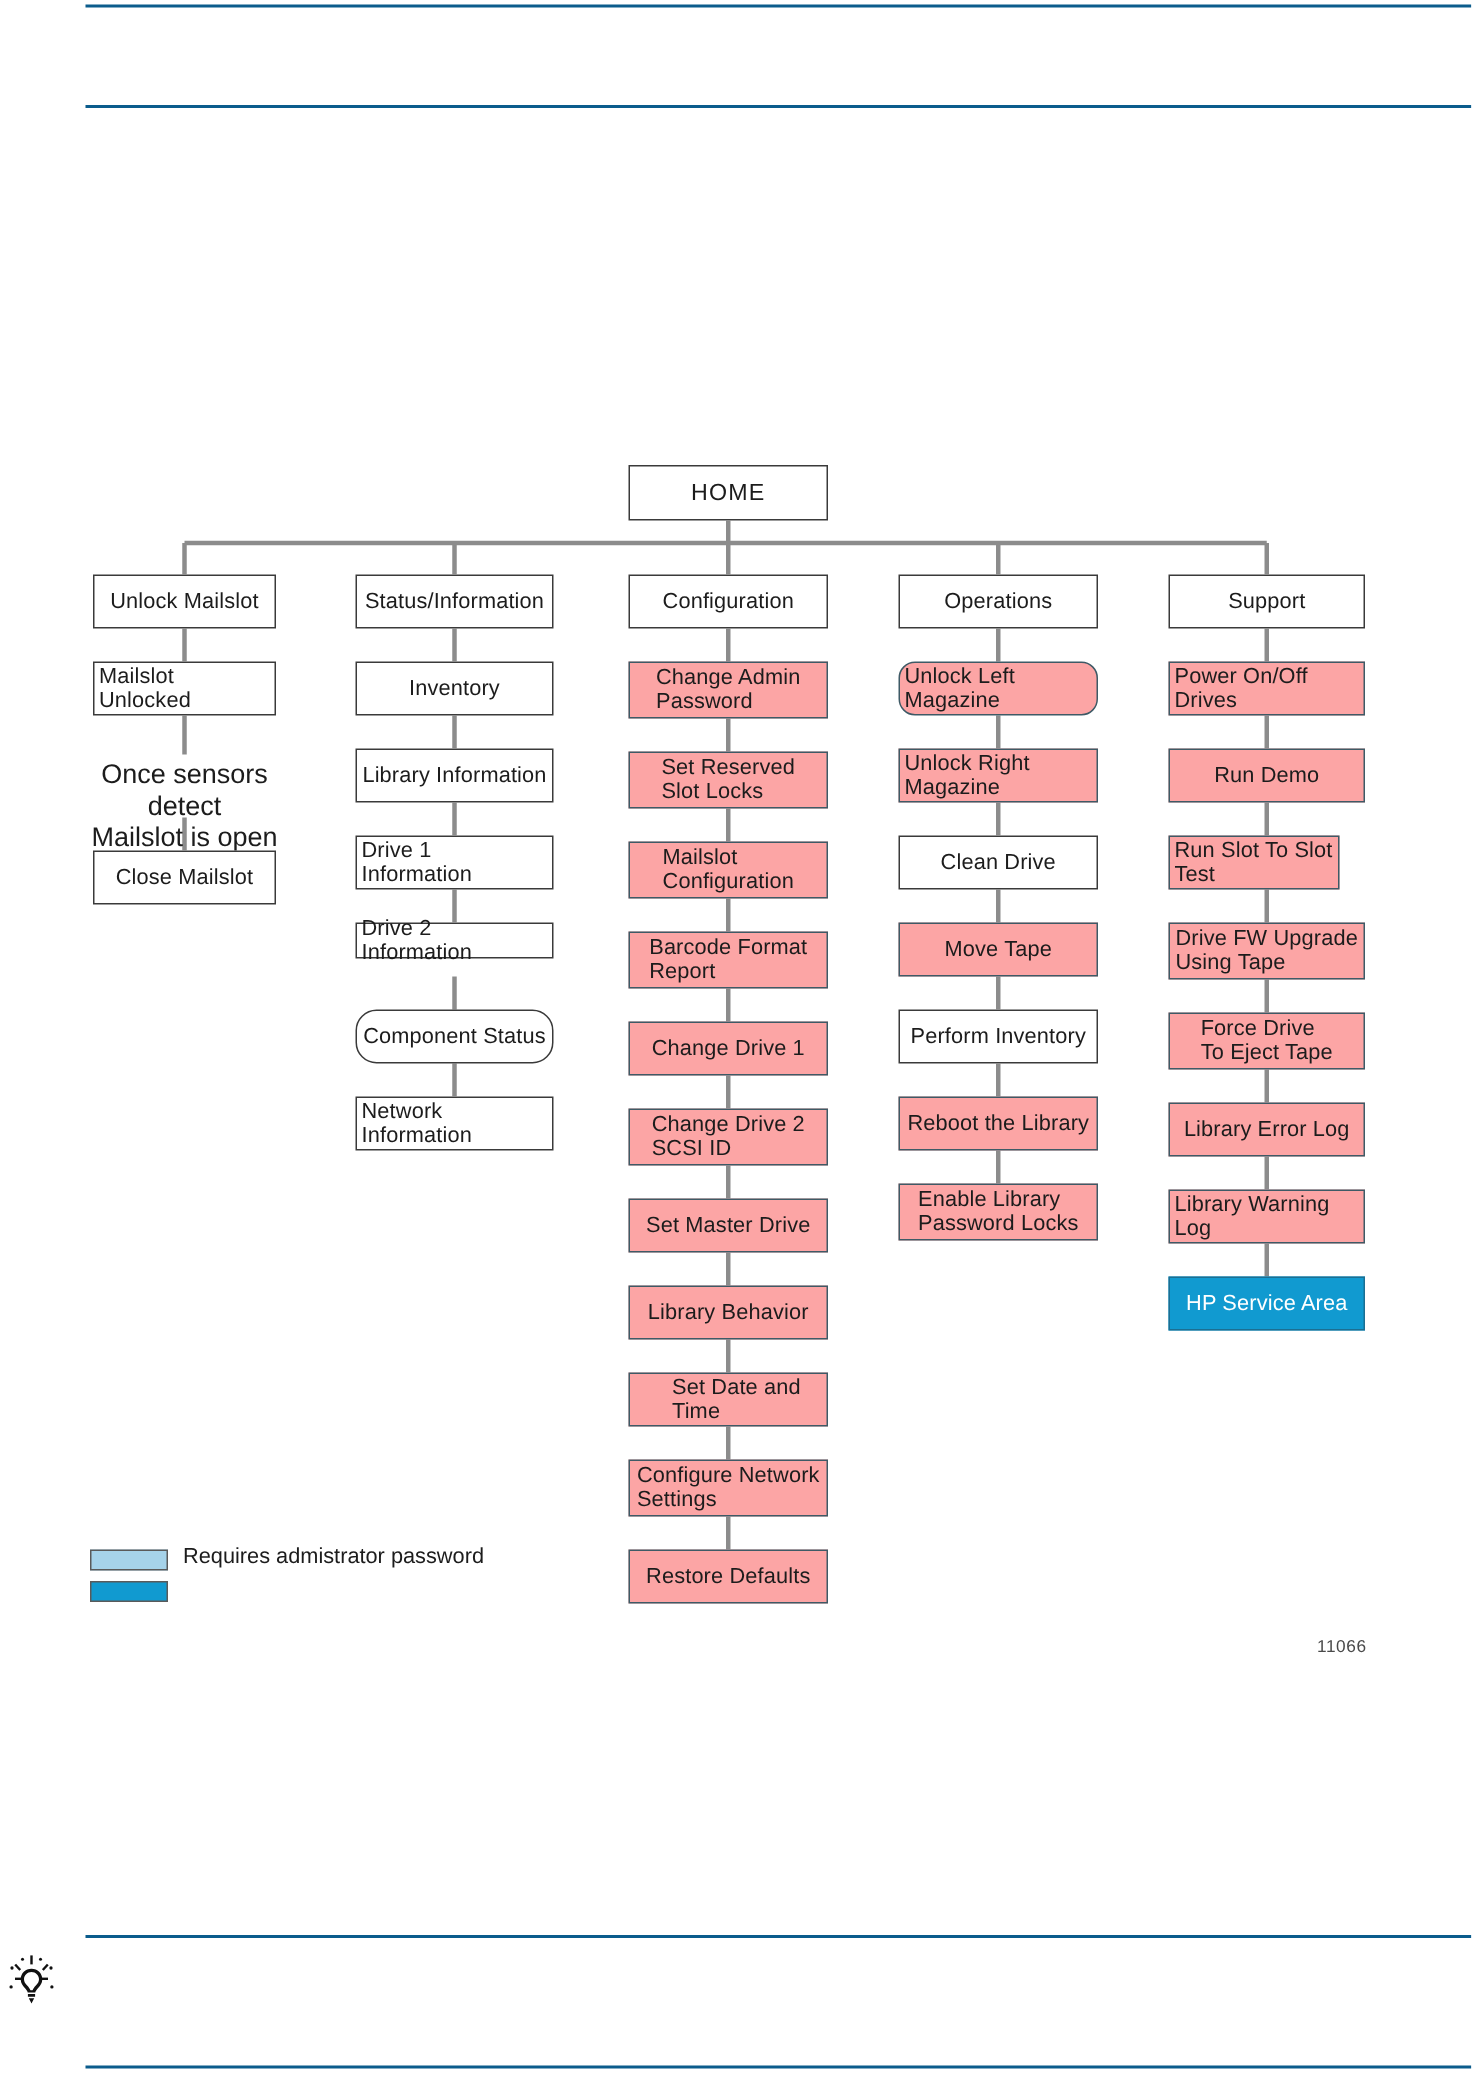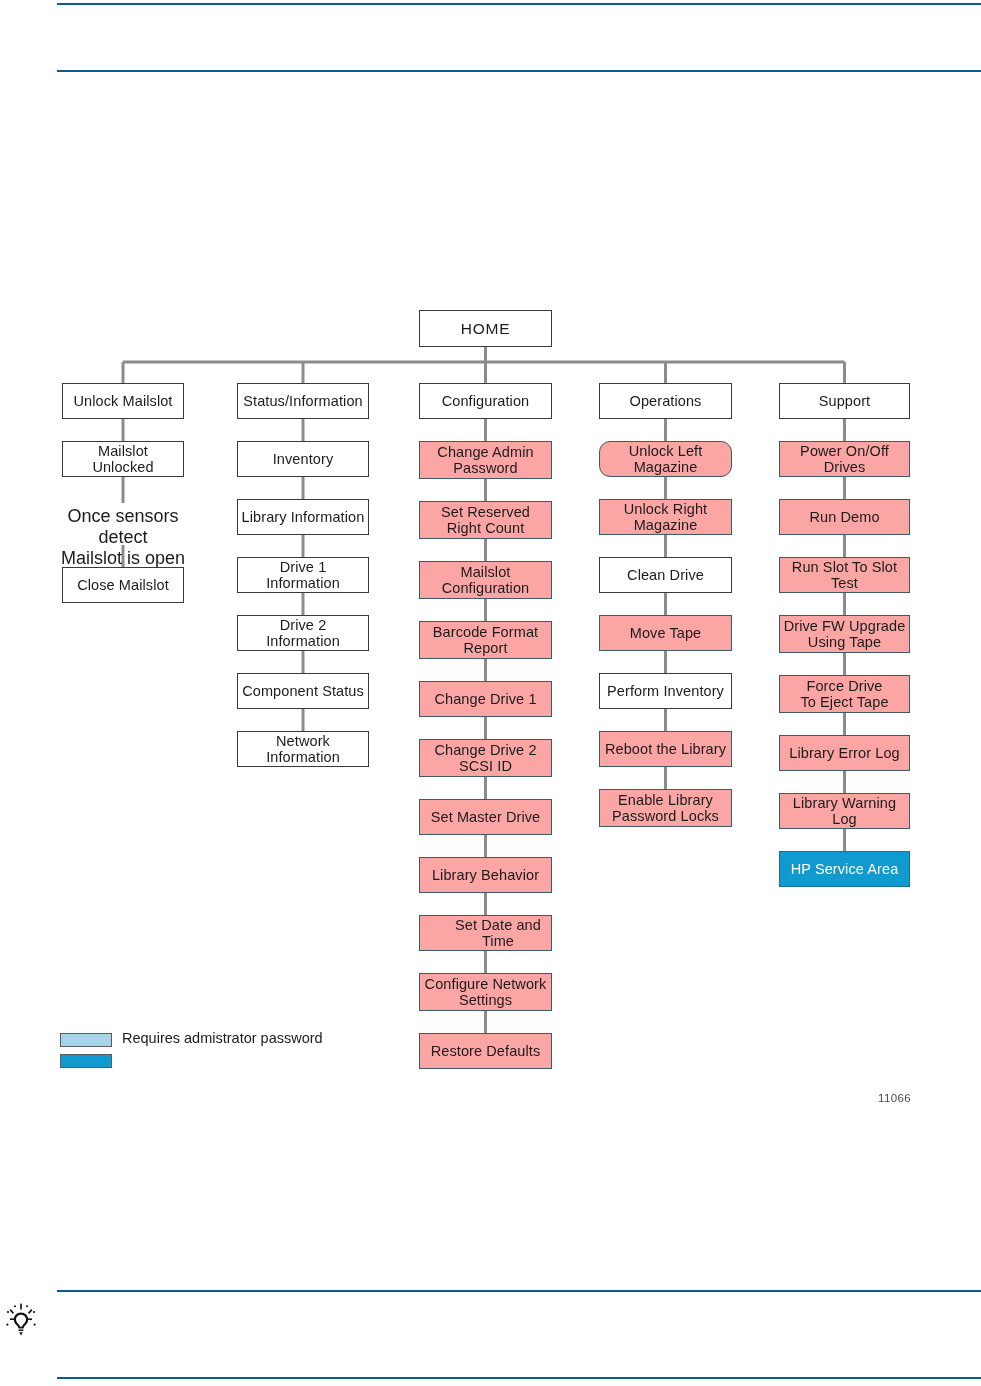--- a/index.html
+++ b/index.html
@@ -52,21 +52,20 @@
     width: 981px; height: 1386px;
     pointer-events: none;
   }
 
   
   .node {
     position: absolute;
     display: flex;
     align-items: center;
     justify-content: center;
-    text-align: center;
     border: 1px solid #3a3a3a;
     background: #ffffff;
     color: #1c1c1c;
     font-size: 14.5px;
     line-height: 1.12;
     letter-spacing: .1px;
     padding: 2px 3px;
     white-space: pre-line;
   }
   .node.home {
@@ -188,28 +187,28 @@
         <div class="node home" style="left: 419px; top: 310px; width: 133px; height: 37px;">HOME</div>
         <div class="node" style="left: 62px; top: 383px; width: 122px; height: 36px;">Unlock Mailslot</div>
         <div class="node" style="left: 62px; top: 441px; width: 122px; height: 36px;">Mailslot Unlocked</div>
         <div class="caption" style="left: 50px; top: 506px; width: 146px;">Once sensors detect
 Mailslot is open</div>
         <div class="node" style="left: 62px; top: 567px; width: 122px; height: 36px;">Close Mailslot</div>
         <div class="node" style="left: 237px; top: 383px; width: 132px; height: 36px;">Status/Information</div>
         <div class="node" style="left: 237px; top: 441px; width: 132px; height: 36px;">Inventory</div>
         <div class="node" style="left: 237px; top: 499px; width: 132px; height: 36px;">Library Information</div>
         <div class="node" style="left: 237px; top: 557px; width: 132px; height: 36px;">Drive 1 Information</div>
-        <div class="node" style="left: 237px; top: 615px; width: 132px; height: 36px;">Drive 2 Information</div>
-        <div class="node" style="left: 237px; top: 673px; width: 132px; height: 36px;">Component Status</div>
+        <div class="node" style="left: 237px; top: 615px; width: 132px; height: 24px;">Drive 2 Information</div>
+        <div class="node" style="left: 237px; top: 673px; width: 132px; height: 36px; border-radius: 14px;">Component Status</div>
         <div class="node" style="left: 237px; top: 731px; width: 132px; height: 36px;">Network Information</div>
         <div class="node" style="left: 419px; top: 383px; width: 133px; height: 36px;">Configuration</div>
         <div class="node admin" style="left: 419px; top: 441px; width: 133px; height: 38px;">Change Admin
 Password</div>
         <div class="node admin" style="left: 419px; top: 501px; width: 133px; height: 38px;">Set Reserved
-Right Count</div>
+Slot Locks</div>
         <div class="node admin" style="left: 419px; top: 561px; width: 133px; height: 38px;">Mailslot
 Configuration</div>
         <div class="node admin" style="left: 419px; top: 621px; width: 133px; height: 38px;">Barcode Format
 Report</div>
         <div class="node admin" style="left: 419px; top: 681px; width: 133px; height: 36px;">Change Drive 1</div>
         <div class="node admin" style="left: 419px; top: 739px; width: 133px; height: 38px;">Change Drive 2
 SCSI ID</div>
         <div class="node admin" style="left: 419px; top: 799px; width: 133px; height: 36px;">Set Master Drive</div>
         <div class="node admin" style="left: 419px; top: 857px; width: 133px; height: 36px;">Library Behavior</div>
         <div class="node admin" style="left: 419px; top: 915px; width: 133px; height: 36px; padding-left: 28px;">Set  Date and Time</div>
@@ -221,21 +220,21 @@
         <div class="node admin" style="left: 599px; top: 499px; width: 133px; height: 36px;">Unlock Right Magazine</div>
         <div class="node" style="left: 599px; top: 557px; width: 133px; height: 36px;">Clean Drive</div>
         <div class="node admin" style="left: 599px; top: 615px; width: 133px; height: 36px;">Move Tape</div>
         <div class="node" style="left: 599px; top: 673px; width: 133px; height: 36px;">Perform Inventory</div>
         <div class="node admin" style="left: 599px; top: 731px; width: 133px; height: 36px;">Reboot the Library</div>
         <div class="node admin" style="left: 599px; top: 789px; width: 133px; height: 38px;">Enable Library
 Password Locks</div>
         <div class="node" style="left: 779px; top: 383px; width: 131px; height: 36px;">Support</div>
         <div class="node admin" style="left: 779px; top: 441px; width: 131px; height: 36px;">Power On/Off Drives</div>
         <div class="node admin" style="left: 779px; top: 499px; width: 131px; height: 36px;">Run Demo</div>
-        <div class="node admin" style="left: 779px; top: 557px; width: 131px; height: 36px;">Run Slot To Slot Test</div>
+        <div class="node admin" style="left: 779px; top: 557px; width: 114px; height: 36px;">Run Slot To Slot Test</div>
         <div class="node admin" style="left: 779px; top: 615px; width: 131px; height: 38px;">Drive FW Upgrade
 Using Tape</div>
         <div class="node admin" style="left: 779px; top: 675px; width: 131px; height: 38px;">Force Drive
 To Eject Tape</div>
         <div class="node admin" style="left: 779px; top: 735px; width: 131px; height: 36px;">Library Error Log</div>
         <div class="node admin" style="left: 779px; top: 793px; width: 131px; height: 36px;">Library Warning Log</div>
         <div class="node service" style="left: 779px; top: 851px; width: 131px; height: 36px;">HP Service Area</div>
       </div>
   </div>
 

